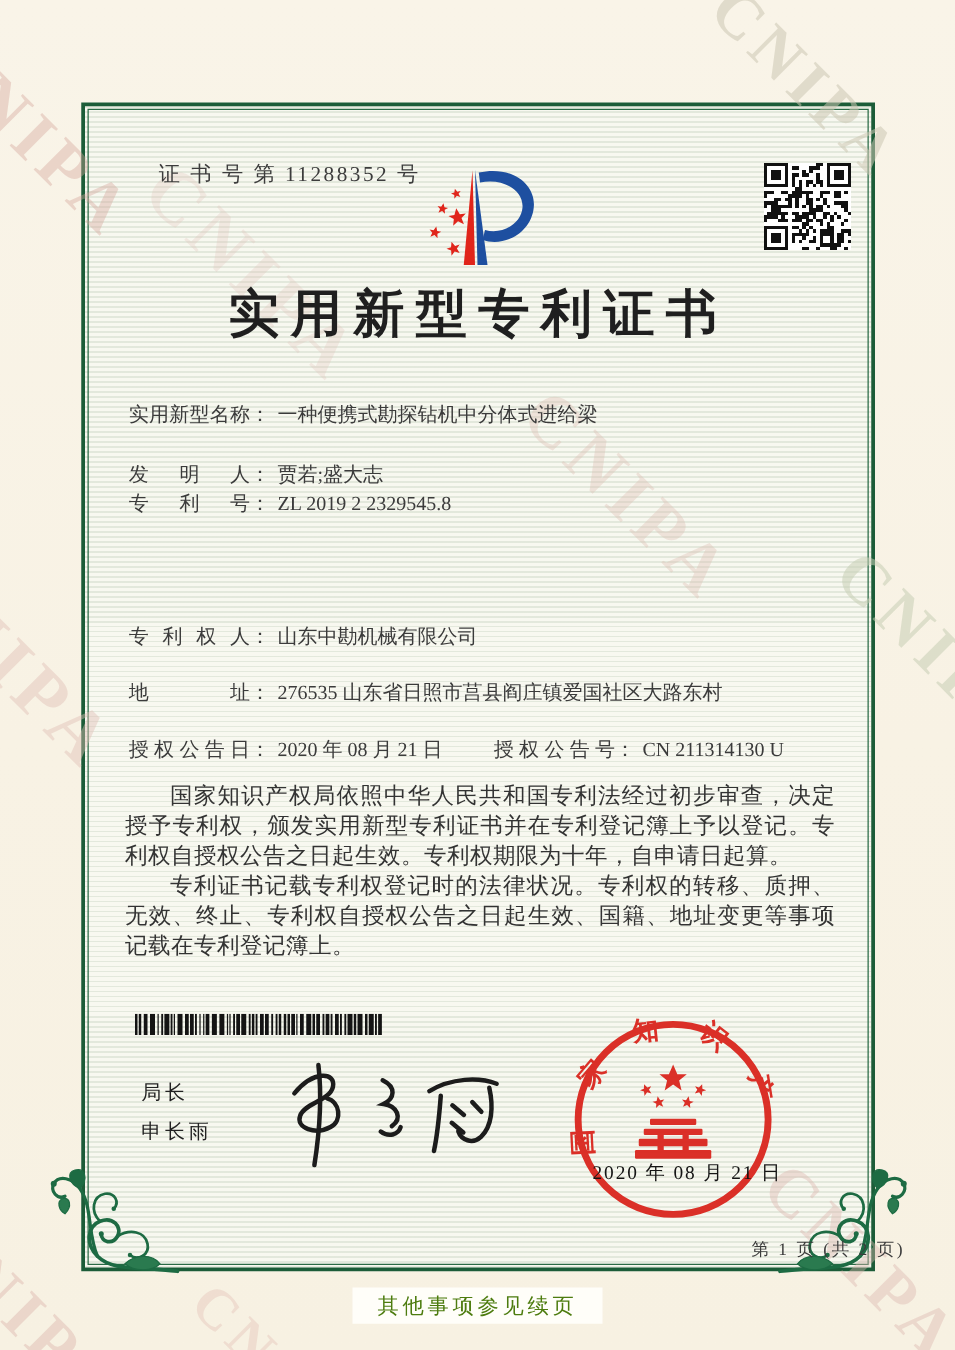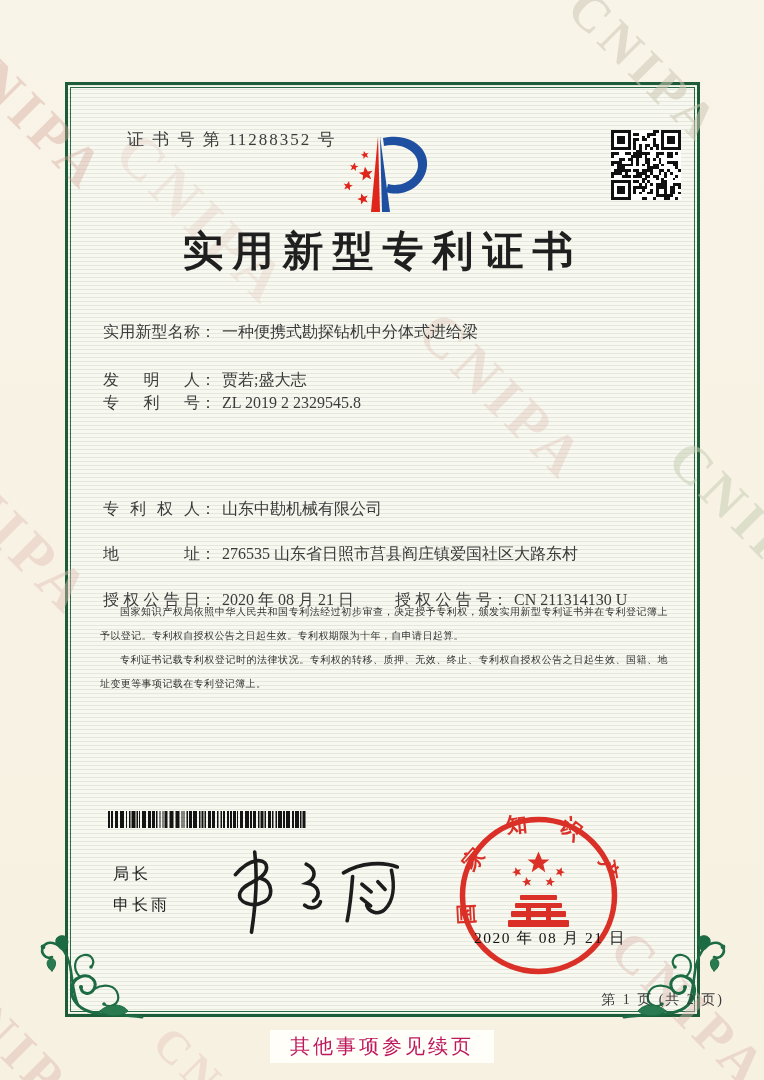--- a/index.html
+++ b/index.html
@@ -35,37 +35,37 @@
   .certno{position:absolute;left:103px;top:128px;font-size:17px;letter-spacing:2px;color:#3c3c3c;margin-left:24px;}
   .logo{position:absolute;left:330px;top:126px;}
   .qr{position:absolute;left:611px;top:130px;}
   .title{position:absolute;left:65px;top:224px;width:635px;text-align:center;
     font-size:41px;font-weight:700;letter-spacing:9px;color:#1f1f1f;}
   .frow{position:absolute;left:103px;font-size:16px;white-space:nowrap;color:#3b3b3b;}
   .f-label{display:inline-block;width:97px;text-align:justify;text-align-last:justify;vertical-align:bottom;}
   .f-colon{margin-right:6px;}
   .r1{top:322px}.r2{top:370px}.r3{top:393px}.r4{top:456px}.r5{top:499px}.r6{top:544px}.r7{top:590px}
   .grant2{position:absolute;left:292px;top:0;}
-  .paras{position:absolute;left:100px;top:600px;width:568px;font-size:10px;
+  .paras{position:absolute;left:100px;top:624px;width:568px;font-size:18px;
     line-height:24px;color:#333;letter-spacing:.4px;text-align:justify;}
   .paras p{margin:0;text-indent:2em;}
   .barcode{position:absolute;left:108px;top:811px;}
   .director-title{position:absolute;left:113px;top:864px;font-size:16px;letter-spacing:3px;color:#222;}
   .director-name{position:absolute;left:113px;top:895px;font-size:16px;letter-spacing:3px;color:#222;font-family:Liberation Serif, serif;}
   .signature{position:absolute;left:212px;top:842px;}
   .seal{position:absolute;left:456px;top:813px;mix-blend-mode:multiply;opacity:.95;z-index:3;}
   .seal-date{position:absolute;left:474px;top:928px;font-size:15.5px;letter-spacing:1.5px;color:#151515;z-index:4;}
   .pageno{position:absolute;left:65px;top:991px;width:635px;text-align:right;
     font-size:14px;letter-spacing:2px;color:#3b3b3b;padding-left:24px;}
   .orn{position:absolute;z-index:2;}
   .orn-l{left:38px;top:933px;}
   .orn-r{left:622px;top:933px;transform:scaleX(-1);}
   .footnote-wrap{position:absolute;left:0;top:1030px;width:764px;text-align:center;z-index:2;}
   .footnote{display:inline-block;background:#fffef9;padding:3px 20px;
-    font-size:20px;letter-spacing:3px;color:#be185d;}
+    font-size:17px;letter-spacing:3px;color:#4d7c0f;}
 </style>
 </head>
 <body>
 
 <div class="page">
 
   <div class="wm wm1">CNIPA</div>
   <div class="wm wm2">CNIPA</div>
   <div class="wm wm3">CNIPA</div>
   <div class="wm wm4">CNIPA</div>

